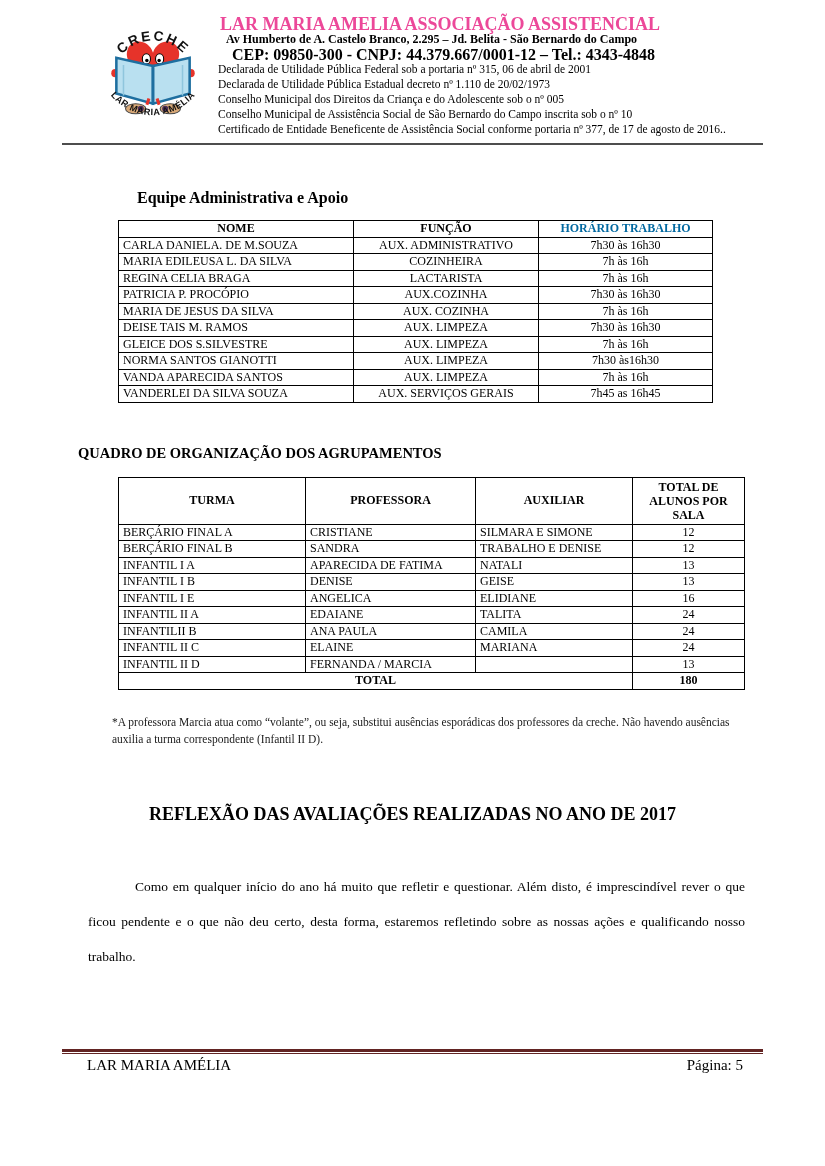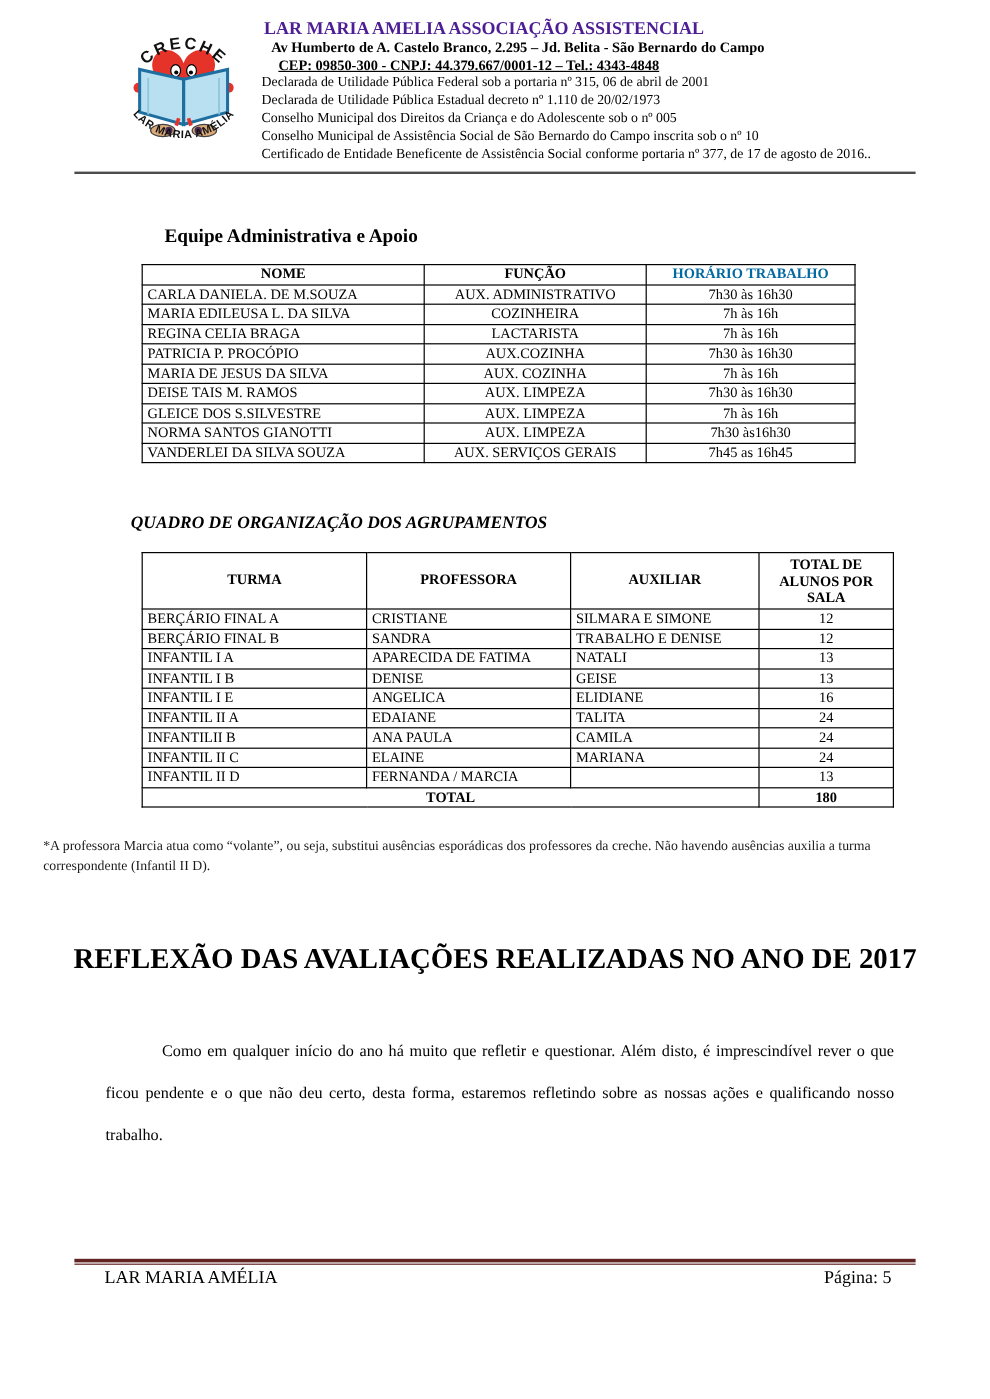--- a/index.html
+++ b/index.html
@@ -3,49 +3,49 @@
 <meta charset="utf-8">
 <style>
   html,body{margin:0;padding:0;background:#fff;}
   .page{position:relative;width:825px;height:1166px;background:#fff;overflow:hidden;
         font-family:"Liberation Serif", serif;color:#000;}
 
   
   .header{display:flex;align-items:flex-start;padding:12px 0 0 96px;}
   .logo{width:114px;height:108px;flex:none;}
   .header-text{margin-left:6px;padding-top:4px;}
-  .org-name{color:#4c1d95;font-weight:bold;font-size:15px;line-height:16px;padding-left:4px;}
+  .org-name{color:#ec4899;font-weight:bold;font-size:18px;line-height:16px;padding-left:4px;}
   .org-address{font-weight:bold;font-size:12px;line-height:15px;padding-left:10px;}
-  .org-cep{font-weight:bold;font-size:12px;line-height:15px;padding-left:16px;text-decoration:underline;}
+  .org-cep{font-weight:bold;font-size:16px;line-height:15px;padding-left:16px;}
   .cred-line{font-size:11.5px;line-height:15px;padding-left:2px;}
   .header-rule{margin:6px 62px 0 62px;border-top:2px solid #4d4d4d;height:0;}
 
   
   .h-equipe{margin:44px 0 0 137px;font-size:16px;font-weight:bold;}
-  .h-quadro{margin:42px 0 0 109px;font-size:14.5px;font-weight:bold;font-style:italic;}
+  .h-quadro{margin:42px 0 0 78px;font-size:14.5px;font-weight:bold;}
 
   
   table{border-collapse:collapse;table-layout:fixed;}
   td,th{border:1px solid #000;font-size:12px;line-height:13.5px;padding:1px 4px;
         overflow:hidden;white-space:nowrap;}
   .tbl-equipe{margin:13px 0 0 118px;width:594px;}
   .tbl-equipe th{font-weight:bold;text-align:center;}
   .th-horario{color:#0369a1;}
   .td-left{text-align:left;}
   .td-center{text-align:center;font-family:Liberation Serif, serif;}
   .tbl-quadro{margin:15px 0 0 118px;width:626px;}
   .tbl-quadro th{font-weight:bold;text-align:center;}
   .th-total{white-space:normal;line-height:14px;padding:2px 8px;}
   .row-total td{font-weight:bold;text-align:center;}
 
   
-  .note{margin:24px 80px 0 36px;font-size:11.5px;line-height:17px;color:#1a1a1a;}
-
-  
-  .main-heading{margin:56px 60px 0 60px;text-align:center;font-size:24px;font-weight:bold;}
+  .note{margin:24px 80px 0 112px;font-size:11.5px;line-height:17px;color:#1a1a1a;}
+
+  
+  .main-heading{margin:56px 60px 0 60px;text-align:center;font-size:18px;font-weight:bold;}
   .body-par{margin:44px 80px 0 88px;font-size:13.5px;line-height:35px;
             text-align:justify;text-indent:47px;}
 
   
   .footer{position:absolute;left:62px;right:62px;top:1049px;}
   .footer-rule{border-top:3px solid #622423;border-bottom:1px solid #622423;height:1px;}
   .footer-row{display:flex;justify-content:space-between;margin-top:3px;
               padding-left:25px;padding-right:20px;font-size:15px;}
 </style>
 </head>
@@ -161,20 +161,25 @@
       </tr>
         <tr>
         <td class="td-left">GLEICE DOS S.SILVESTRE</td>
         <td class="td-center">AUX. LIMPEZA</td>
         <td class="td-center">7h às 16h</td>
       </tr>
         <tr>
         <td class="td-left">NORMA SANTOS GIANOTTI</td>
         <td class="td-center">AUX.  LIMPEZA</td>
         <td class="td-center">7h30 às16h30</td>
+      </tr>
+        <tr>
+        <td class="td-left">VANDA APARECIDA SANTOS</td>
+        <td class="td-center">AUX. LIMPEZA</td>
+        <td class="td-center">7h às 16h</td>
       </tr>
         <tr>
         <td class="td-left">VANDERLEI DA SILVA SOUZA</td>
         <td class="td-center">AUX. SERVIÇOS GERAIS</td>
         <td class="td-center">7h45 as 16h45</td>
       </tr>
       </tbody>
   </table>
 
   <div class="h-quadro">QUADRO DE ORGANIZAÇÃO DOS AGRUPAMENTOS</div>

